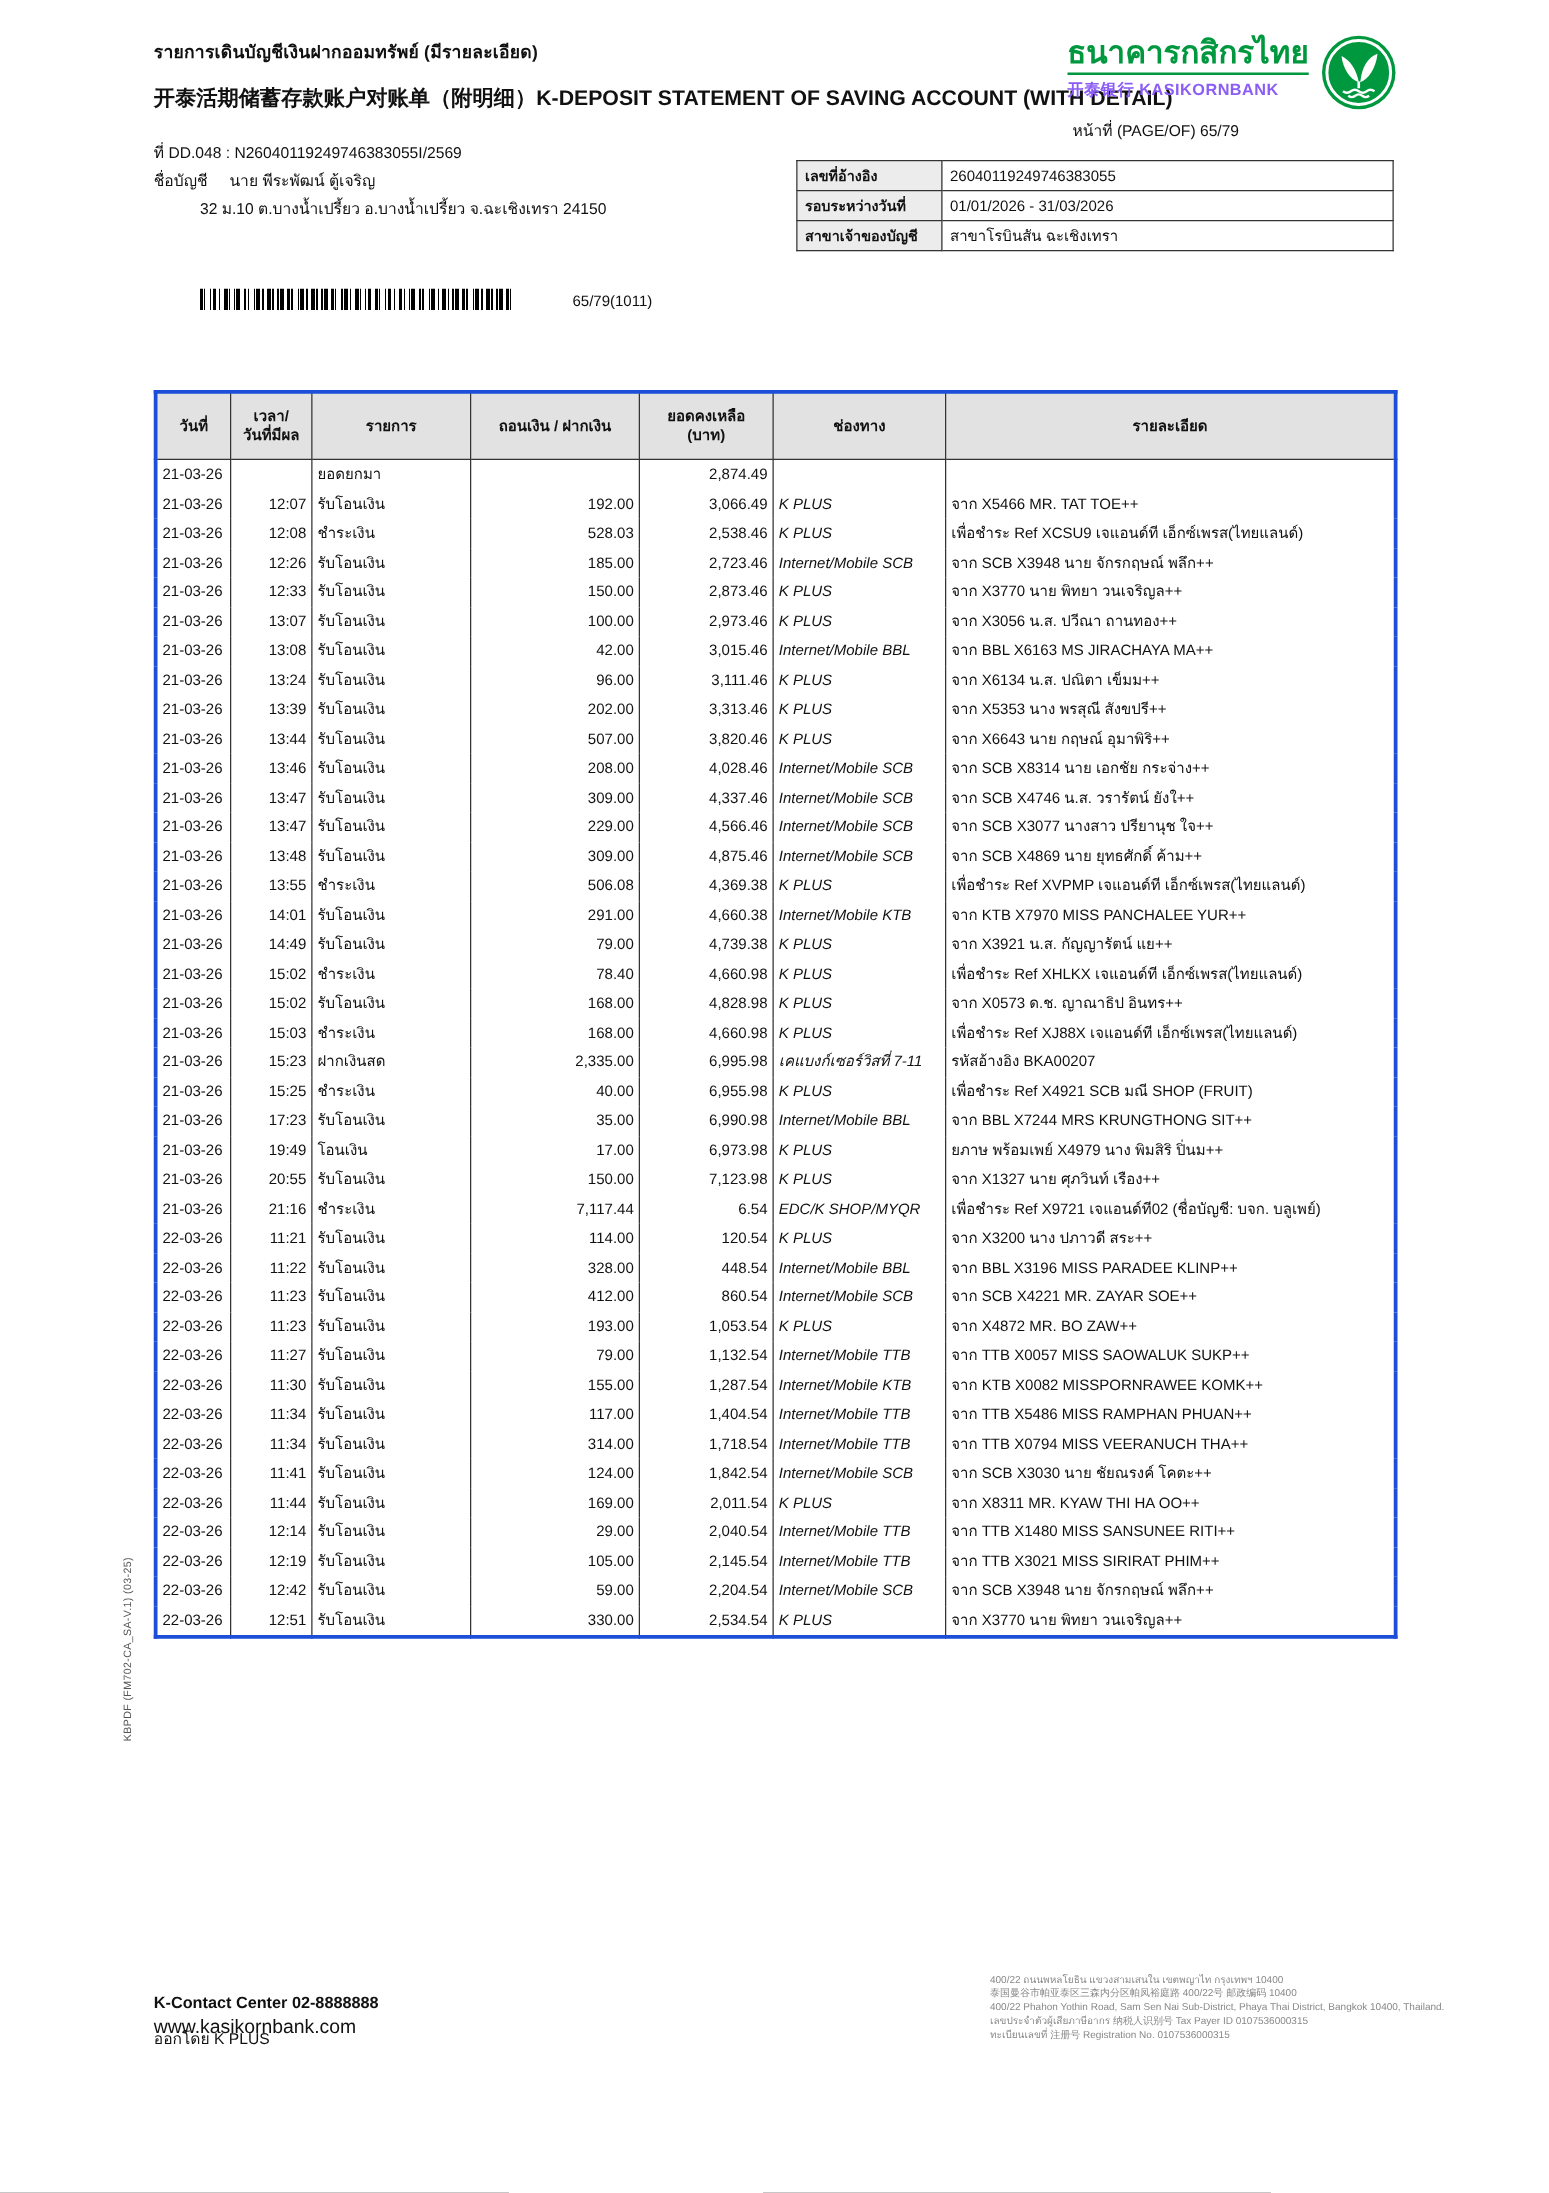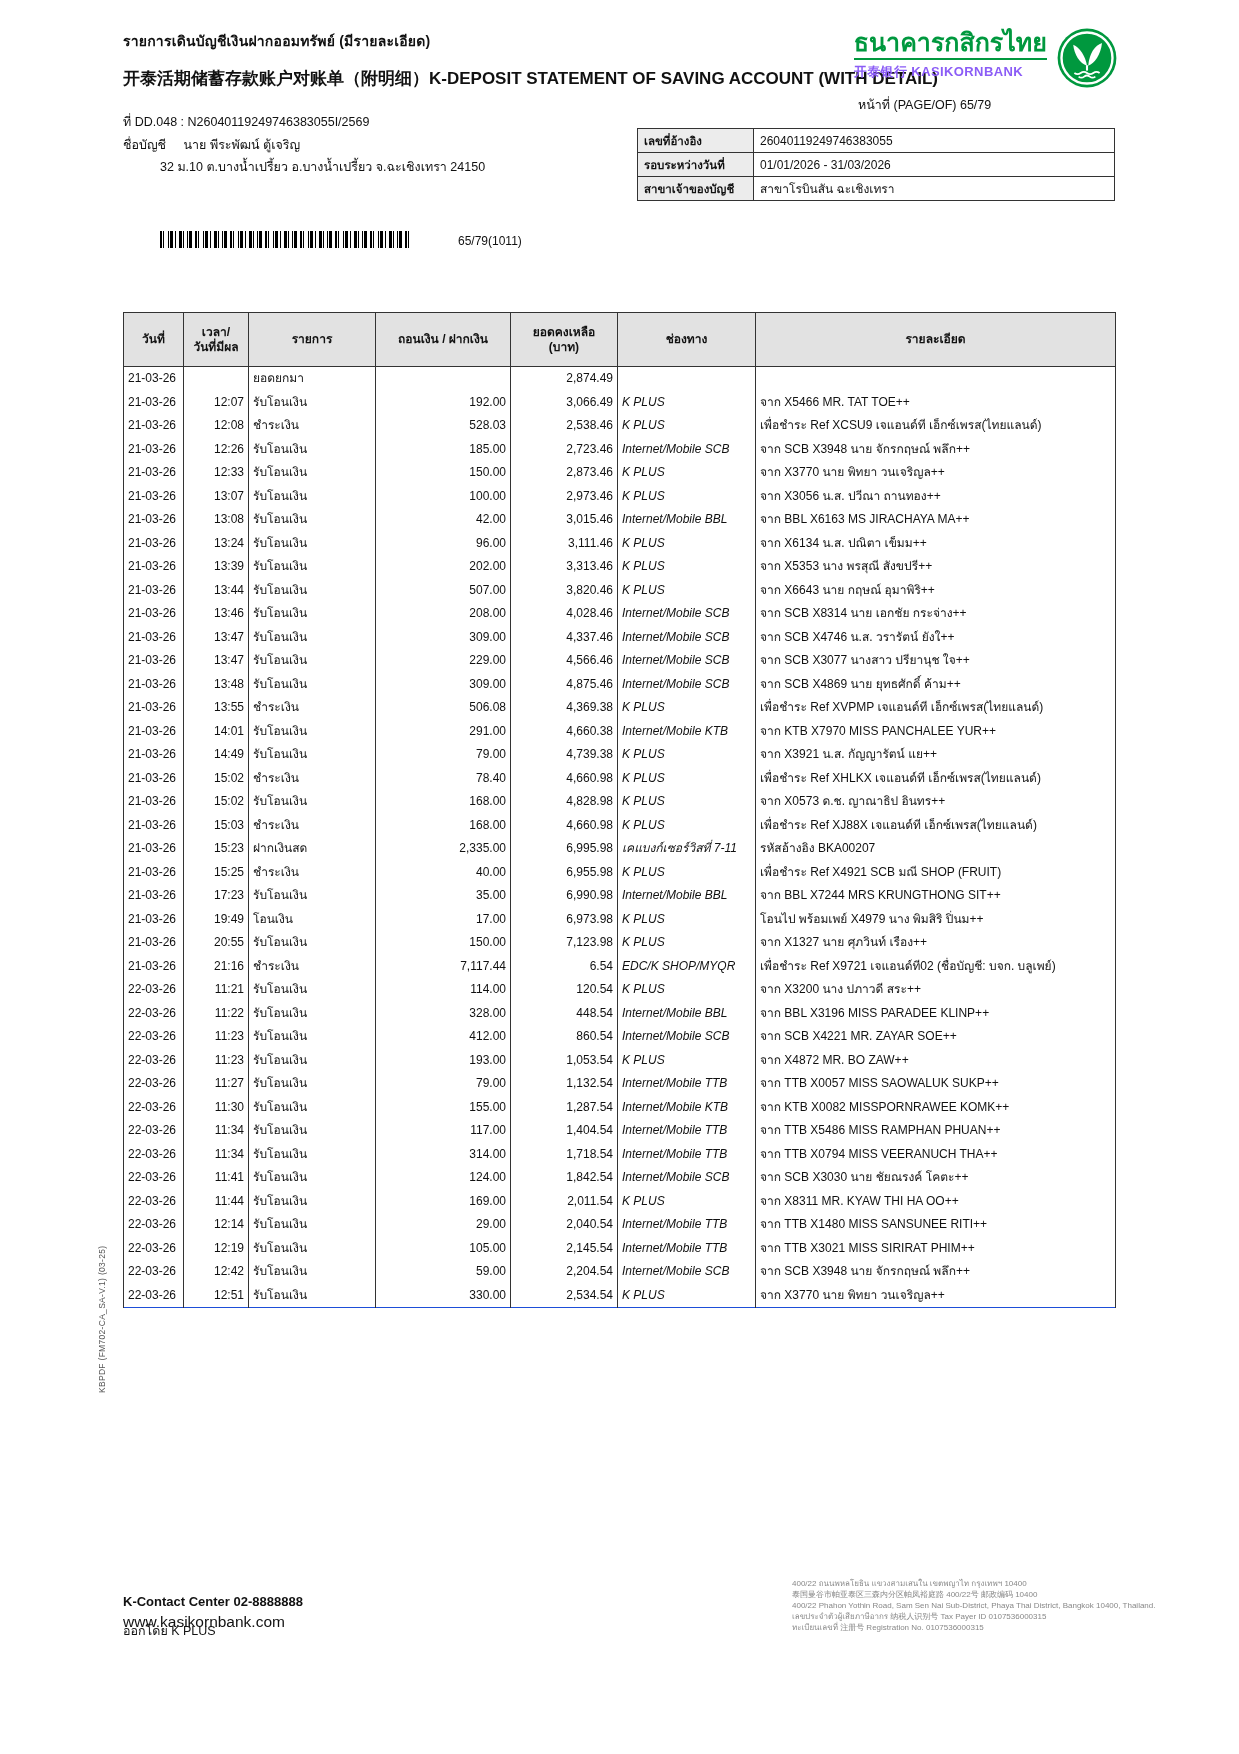--- a/index.html
+++ b/index.html
@@ -46,21 +46,21 @@
   }
   .barcode-num { left:458px; top:234px; font-size:12px; }
 
   
   .txn-table { left:123px; top:312px; width:992px; border-collapse:collapse; table-layout:fixed; font-size:12px; }
   .txn-table thead th {
     background:#e2e2e2; border:1px solid #333; font-weight:bold;
     height:54px; vertical-align:middle; text-align:center;
     white-space:pre-line; padding:2px; line-height:15px; font-size:12px;
   }
-  .txn-table { border:1px solid #1d4ed8; }
+  .txn-table { border:3px solid #1d4ed8; }
   .txn-table tbody td {
     border-left:1px solid #333; border-right:1px solid #333;
     padding:3px 4px 4px; line-height:16.5px; vertical-align:top;
     overflow:hidden; word-wrap:break-word;
   }
   .c-date { text-align:left; padding-left:3px; }
   .c-time { text-align:right; padding-right:8px; }
   .c-type { text-align:left; }
   .c-amt  { text-align:right; padding-right:10px; }
   .c-bal  { text-align:right; padding-right:9px; }
@@ -361,21 +361,21 @@
       <td class="c-ch">Internet/Mobile BBL</td>
       <td class="c-dt">จาก BBL X7244 MRS KRUNGTHONG SIT++</td>
     </tr>
         <tr>
       <td class="c-date">21-03-26</td>
       <td class="c-time">19:49</td>
       <td class="c-type">โอนเงิน</td>
       <td class="c-amt">17.00</td>
       <td class="c-bal">6,973.98</td>
       <td class="c-ch">K PLUS</td>
-      <td class="c-dt">โอนไป พร้อมเพย์ X4979 นาง พิมสิริ ปิ่นม++</td>
+      <td class="c-dt">ยภาษ พร้อมเพย์ X4979 นาง พิมสิริ ปิ่นม++</td>
     </tr>
         <tr>
       <td class="c-date">21-03-26</td>
       <td class="c-time">20:55</td>
       <td class="c-type">รับโอนเงิน</td>
       <td class="c-amt">150.00</td>
       <td class="c-bal">7,123.98</td>
       <td class="c-ch">K PLUS</td>
       <td class="c-dt">จาก X1327 นาย ศุภวินท์ เรือง++</td>
     </tr>

